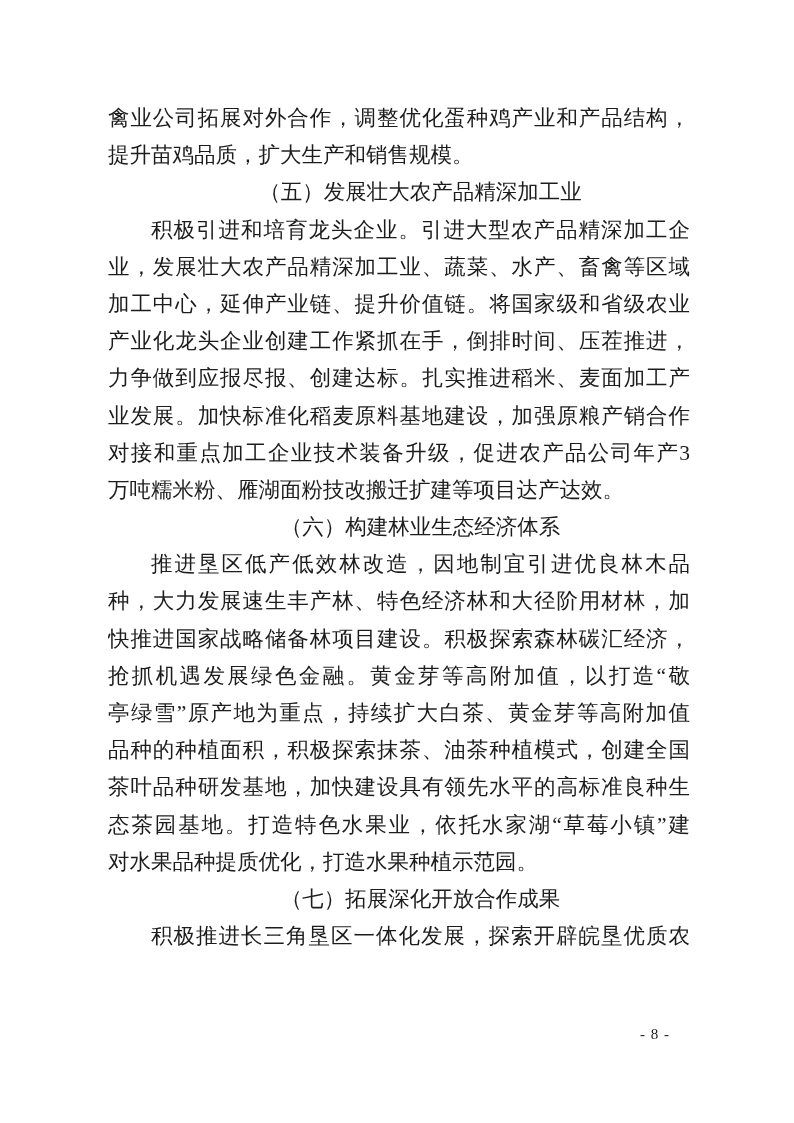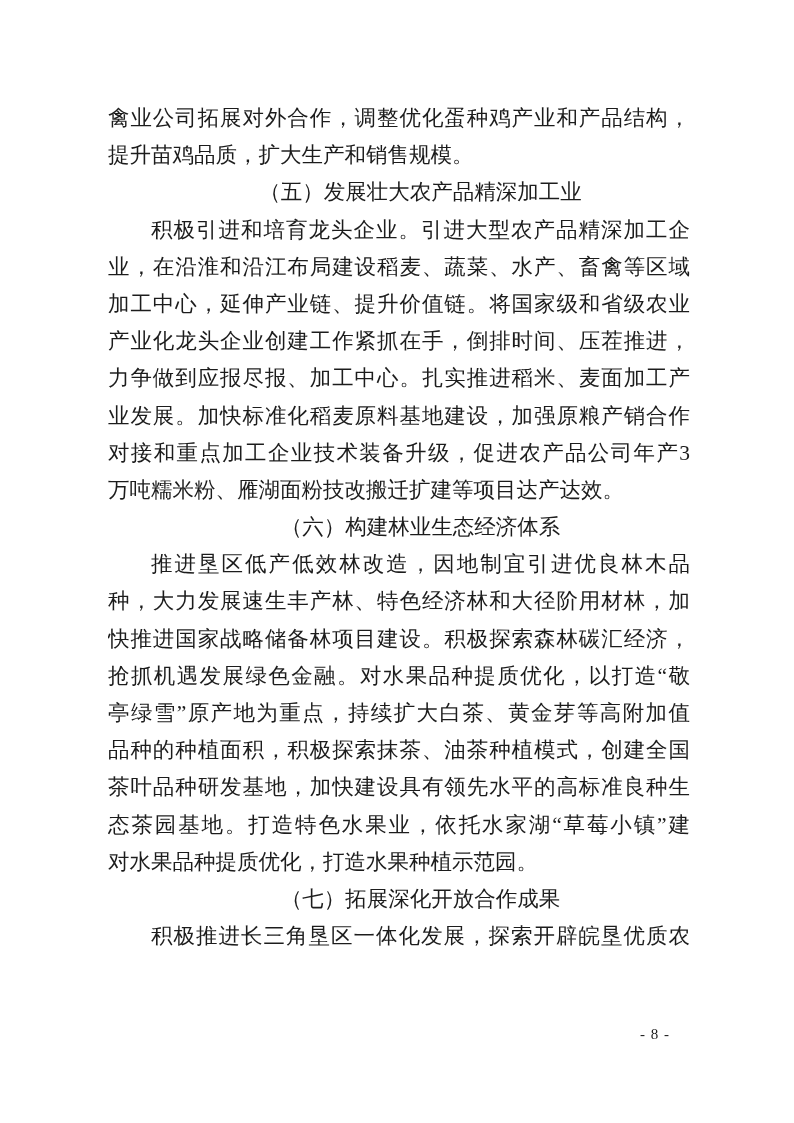--- a/index.html
+++ b/index.html
@@ -58,32 +58,32 @@
 </style>
 </head>
 <body>
 
 <div class="page">
   <div class="text-block">
       <div class="line body fill">禽业公司拓展对外合作，调整优化蛋种鸡产业和产品结构，</div>
       <div class="line body">提升苗鸡品质，扩大生产和销售规模。</div>
       <div class="line heading indent">（五）发展壮大农产品精深加工业</div>
       <div class="line body indent fill">积极引进和培育龙头企业。引进大型农产品精深加工企</div>
-      <div class="line body fill">业，在沿淮和沿江布局建设稻麦、蔬菜、水产、畜禽等区域</div>
+      <div class="line body fill">业，发展壮大农产品精深加工业、蔬菜、水产、畜禽等区域</div>
       <div class="line body fill">加工中心，延伸产业链、提升价值链。将国家级和省级农业</div>
       <div class="line body fill">产业化龙头企业创建工作紧抓在手，倒排时间、压茬推进，</div>
-      <div class="line body fill">力争做到应报尽报、加工中心。扎实推进稻米、麦面加工产</div>
+      <div class="line body fill">力争做到应报尽报、创建达标。扎实推进稻米、麦面加工产</div>
       <div class="line body fill">业发展。加快标准化稻麦原料基地建设，加强原粮产销合作</div>
       <div class="line body fill">对接和重点加工企业技术装备升级，促进农产品公司年产3</div>
       <div class="line body">万吨糯米粉、雁湖面粉技改搬迁扩建等项目达产达效。</div>
       <div class="line heading indent">（六）构建林业生态经济体系</div>
       <div class="line body indent fill">推进垦区低产低效林改造，因地制宜引进优良林木品</div>
       <div class="line body fill">种，大力发展速生丰产林、特色经济林和大径阶用材林，加</div>
       <div class="line body fill">快推进国家战略储备林项目建设。积极探索森林碳汇经济，</div>
-      <div class="line body fill">抢抓机遇发展绿色金融。对水果品种提质优化，以打造“敬</div>
+      <div class="line body fill">抢抓机遇发展绿色金融。黄金芽等高附加值，以打造“敬</div>
       <div class="line body fill">亭绿雪”原产地为重点，持续扩大白茶、黄金芽等高附加值</div>
       <div class="line body fill">品种的种植面积，积极探索抹茶、油茶种植模式，创建全国</div>
       <div class="line body fill">茶叶品种研发基地，加快建设具有领先水平的高标准良种生</div>
       <div class="line body fill">态茶园基地。打造特色水果业，依托水家湖“草莓小镇”建</div>
       <div class="line body">对水果品种提质优化，打造水果种植示范园。</div>
       <div class="line heading indent">（七）拓展深化开放合作成果</div>
       <div class="line body indent fill">积极推进长三角垦区一体化发展，探索开辟皖垦优质农</div>
     </div>
   <div class="page-number">- 8 -</div>
 </div>

